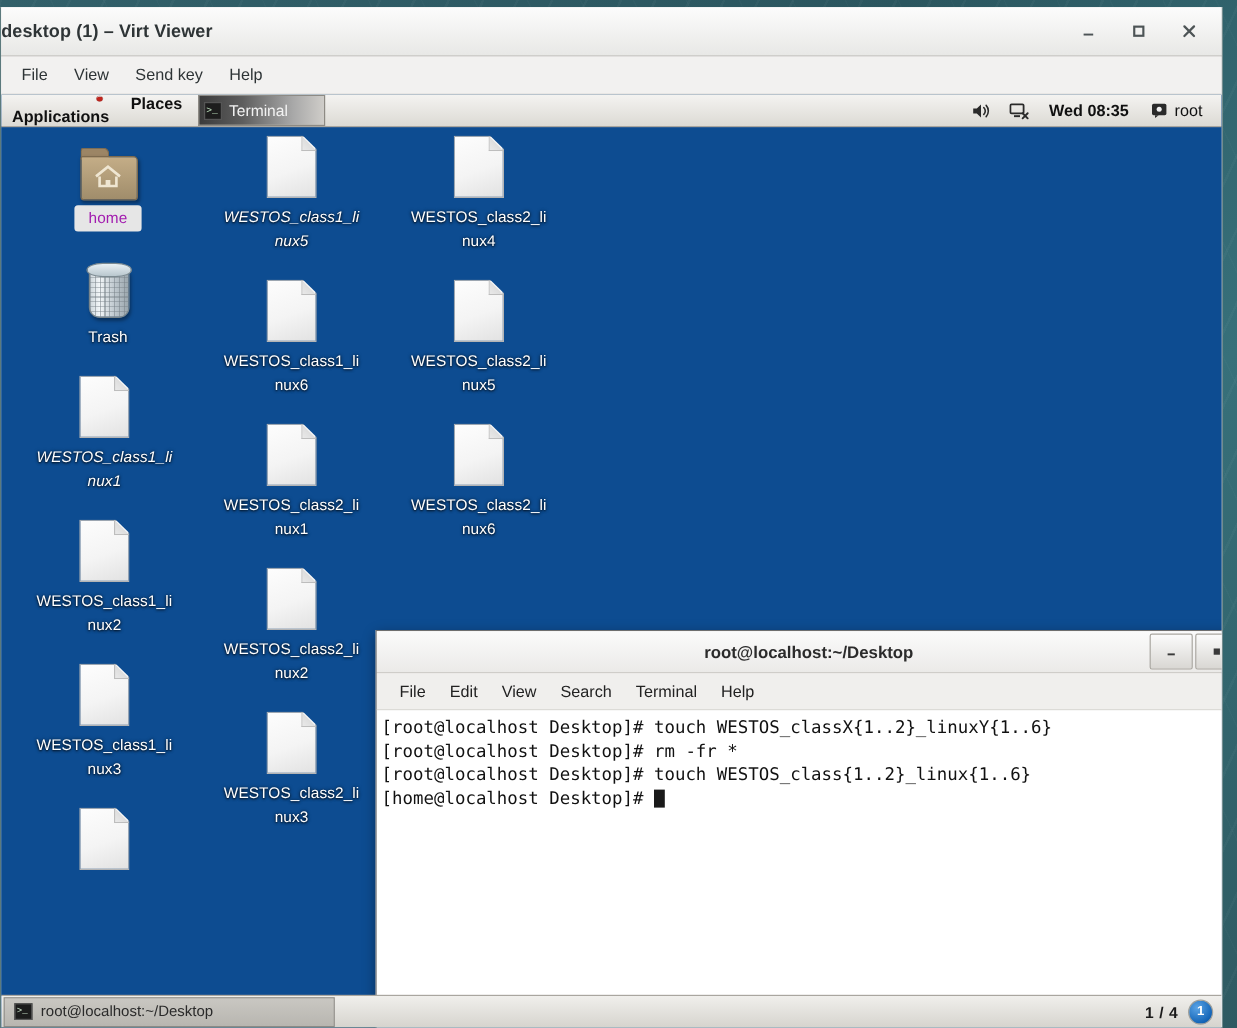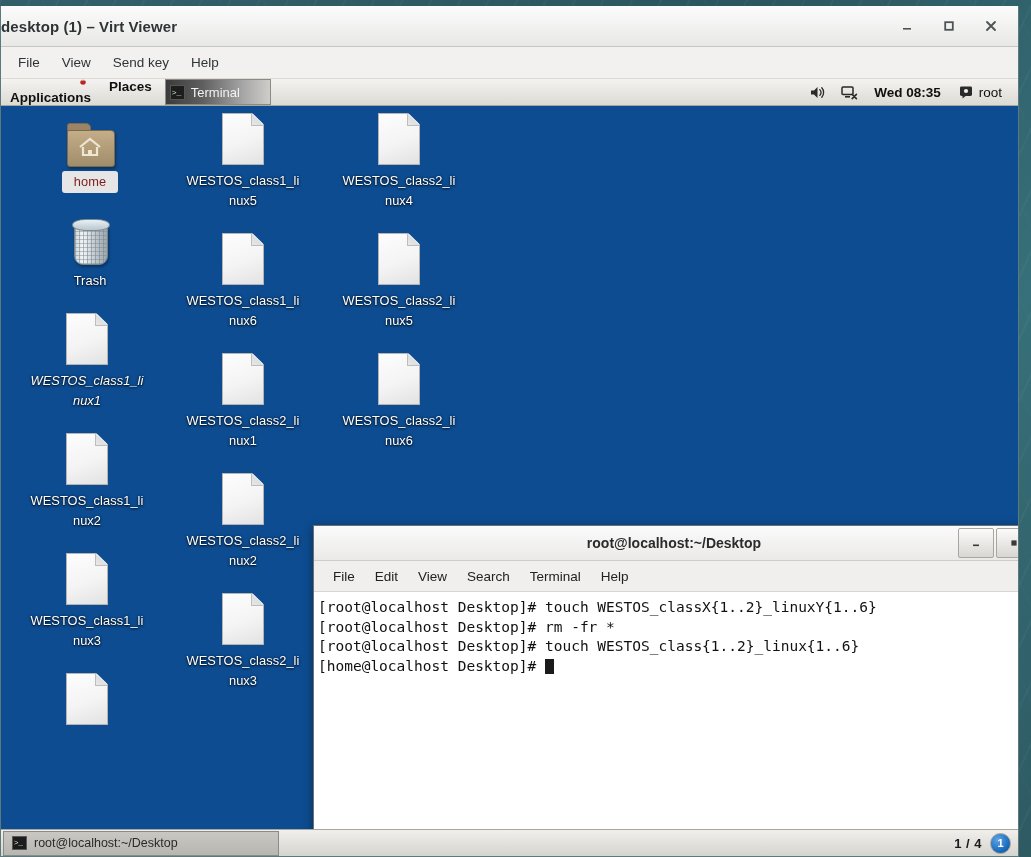--- a/index.html
+++ b/index.html
@@ -114,21 +114,21 @@
     cursor:default; user-select:none;
   }
   .dicon .glyph{ width:50px; height:52px; display:flex; align-items:flex-end; justify-content:center; }
   .dicon .dlabel{
     margin-top:6px; font-size:12.8px; line-height:20px;
     color:#ffffff; text-align:center;
     text-shadow:0 1px 2px rgba(0,0,0,.85), 0 0 3px rgba(0,0,0,.6);
     word-break:break-word; letter-spacing:.1px;
   }
   .dicon.selected .dlabel{
-    background:#e6e6e6; color:#7f1d1d; text-shadow:none;
+    background:#e6e6e6; color:#a21caf; text-shadow:none;
     border-radius:3px; padding:1px 12px;
   }
   
   .fileglyph{ position:relative; width:42px; height:52px; }
   .fileglyph .page{
     position:absolute; inset:0;
     background:linear-gradient(160deg,#fdfdfd 0%,#f4f4f4 55%,#e2e2e2 100%);
     border:1px solid #b4b4b4;
     box-shadow:1px 2px 3px rgba(0,0,0,.35);
     clip-path: polygon(0 0, 72% 0, 100% 22%, 100% 100%, 0 100%);
@@ -379,21 +379,21 @@
             <div class="dlabel">WESTOS_class1_linux3</div>
           </div>
           <div class="dicon" style="left: 27px; top: 568px;">
             <div class="glyph">
               <div class="fileglyph">
                 <div class="page"></div>
                 <div class="fold"></div>
               </div>
             </div>
           </div>
-          <div class="dicon" style="left: 183px; top: 8px;">
+          <div class="dicon" style="left: 183px; top: 8px; font-style: italic;">
             <div class="glyph">
               <div class="fileglyph">
                 <div class="page"></div>
                 <div class="fold"></div>
               </div>
             </div>
             <div class="dlabel">WESTOS_class1_linux5</div>
           </div>
           <div class="dicon" style="left: 183px; top: 128px;">
             <div class="glyph">

